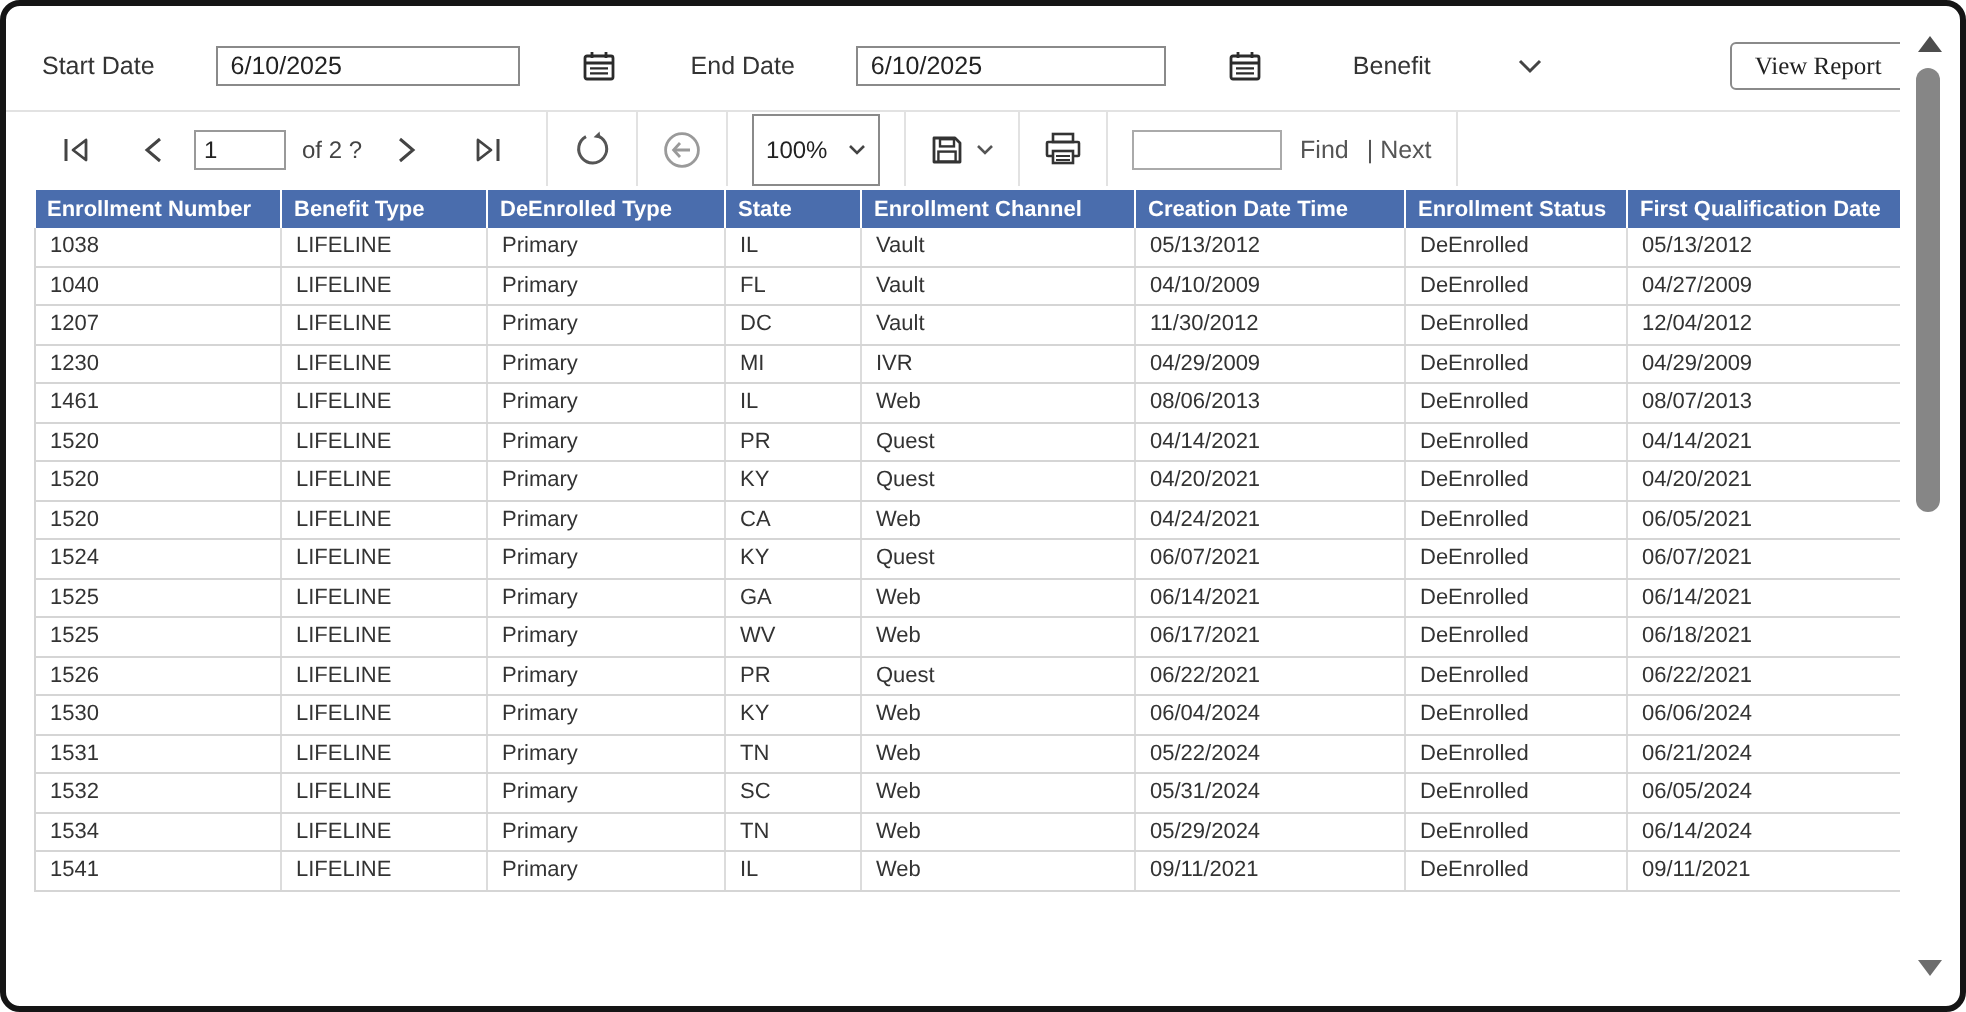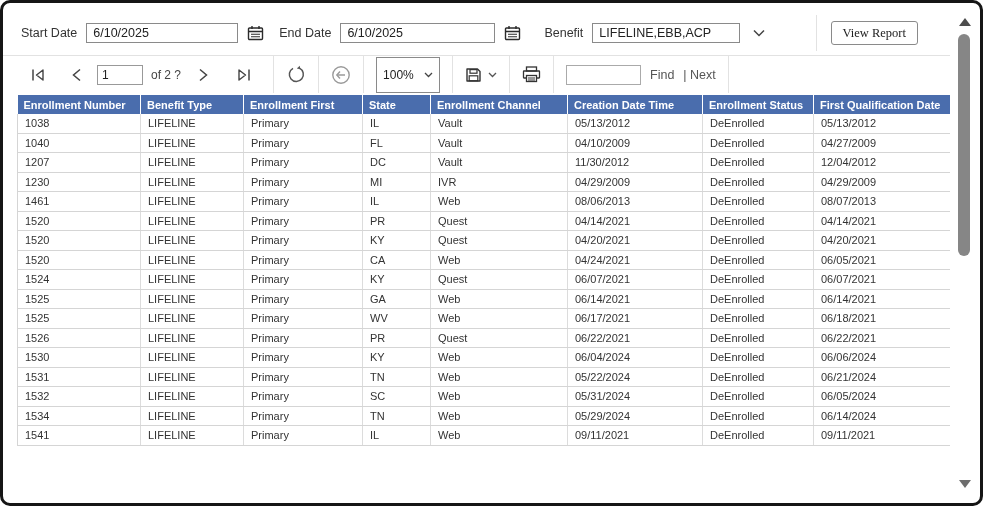--- a/index.html
+++ b/index.html
@@ -14,21 +14,21 @@
   }
   html,body{margin:0;padding:0;background:#fff;}
   .frame{
     width:983px;height:506px;box-sizing:border-box;position:relative;
     border:3px solid var(--frame-border);border-radius:10px;background:#fff;
     font-family:"Liberation Sans",sans-serif;overflow:hidden;
   }
   .content{position:absolute;left:0;top:0;right:30px;bottom:0;display:flex;flex-direction:column;overflow:hidden;}
 
   
-  .param-bar{height:53px;flex:none;display:flex;align-items:center;padding:8px 10px 0 18px;border-bottom:1px solid var(--sep);box-sizing:border-box;}
+  .param-bar{height:53px;flex:none;display:flex;align-items:center;padding:8px 10px 0 18px;border-bottom:1px solid var(--sep);box-sizing:border-box;gap:22px;}
   .param-label{font-size:12.5px;color:#333;margin-right:9px;white-space:nowrap;}
   .param-input{height:20px;box-sizing:border-box;border:1px solid #8a8a8a;font-family:"Liberation Sans",sans-serif;font-size:12.5px;color:#222;padding:0 6px;background:#fff;}
   .w-start{width:152px}.w-end{width:155px}.w-benefit{width:148px}
   .icon-btn{border:none;background:none;padding:0;margin:0;cursor:pointer;display:inline-flex;align-items:center;justify-content:center;}
   .cal-btn{margin-left:9px;}
   .chev-btn{margin-left:13px;}
   .pb-spacer{flex:1;}
   .pb-divider{width:1px;height:36px;background:var(--sep);margin:0 14px;}
   .view-report{height:24px;padding:0 11px;border:1px solid #8a8a8a;border-radius:3px;background:#fff;font-family:Liberation Serif, serif;font-size:12.5px;color:#222;cursor:pointer;margin-right:22px;white-space:nowrap;}
 
@@ -99,21 +99,20 @@
               <line x1="1.5" y1="6.5" x2="15.5" y2="6.5" stroke="#2b2b2b" stroke-width="1.4"></line>
               <line x1="5" y1="1" x2="5" y2="4" stroke="#2b2b2b" stroke-width="1.4"></line>
               <line x1="12" y1="1" x2="12" y2="4" stroke="#2b2b2b" stroke-width="1.4"></line>
               <line x1="4" y1="9.2" x2="13" y2="9.2" stroke="#2b2b2b" stroke-width="1.1"></line>
               <line x1="4" y1="11.7" x2="13" y2="11.7" stroke="#2b2b2b" stroke-width="1.1"></line>
             </svg>
         </span>
       </button>
 
       <span class="param-label" style="margin-left:23px">Benefit</span>
-      <input class="param-input w-benefit" type="text" value="LIFELINE,EBB,ACP" style="">
       <button class="icon-btn chev-btn">
         <span>
           <svg width="12" height="8" viewBox="0 0 12 8">
               <path d="M1 1.5 L6 6.5 L11 1.5" fill="none" stroke="#444" stroke-width="1.5"></path>
             </svg>
         </span>
       </button>
 
       <span class="pb-spacer"></span>
       <span class="pb-divider"></span>
@@ -237,21 +236,21 @@
             <col style="width: 68px;">
             <col style="width: 137px;">
             <col style="width: 135px;">
             <col style="width: 111px;">
             <col style="width: 140px;">
           </colgroup>
         <thead>
           <tr>
               <th>Enrollment Number</th>
               <th>Benefit Type</th>
-              <th>Enrollment First</th>
+              <th>DeEnrolled Type</th>
               <th>State</th>
               <th>Enrollment Channel</th>
               <th>Creation Date Time</th>
               <th>Enrollment Status</th>
               <th>First Qualification Date</th>
             </tr>
         </thead>
         <tbody>
             <tr>
               <td>1038</td>

